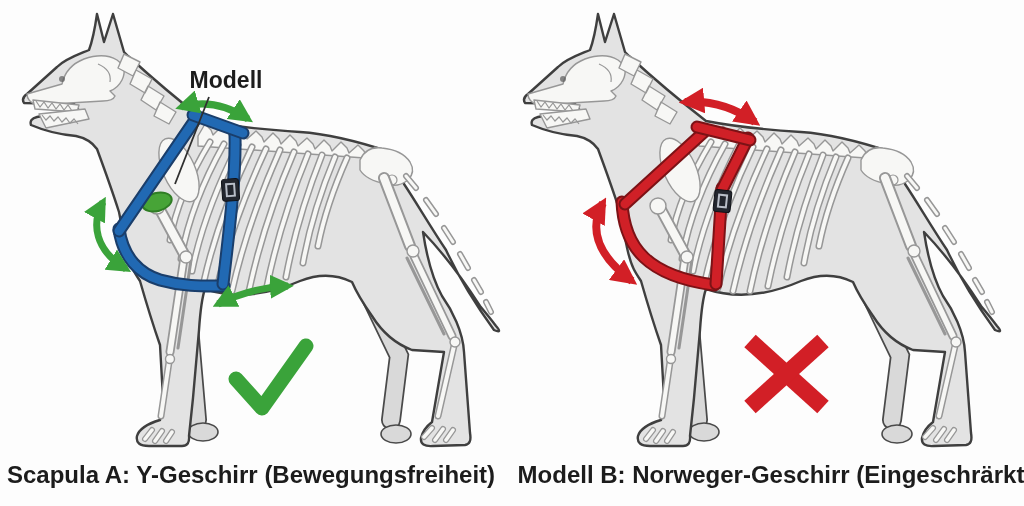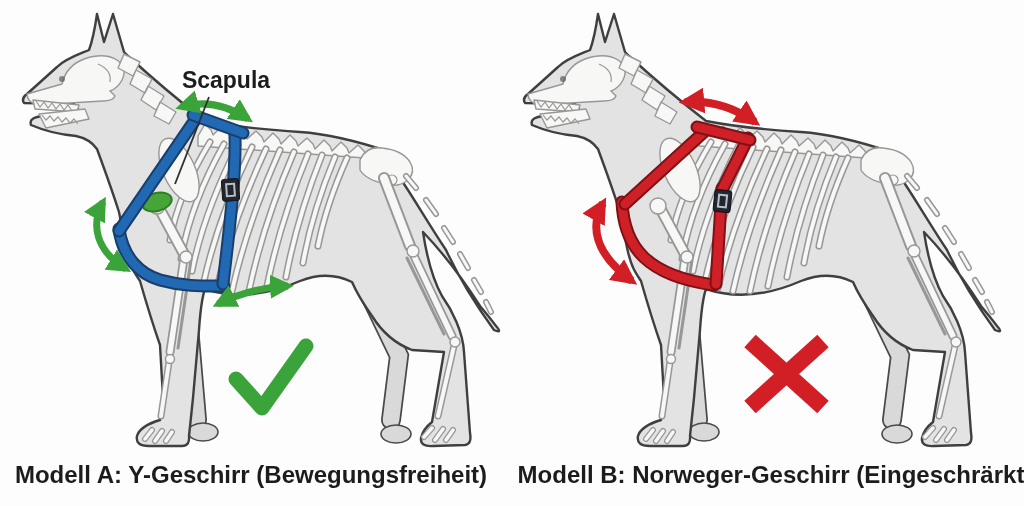--- a/index.html
+++ b/index.html
@@ -155,16 +155,16 @@
     <g>
       <path class="arrow-r" marker-start="url(#mr)" marker-end="url(#mr)" d="M685,102 Q722,99 755,122"></path>
       <path class="arrow-r" marker-start="url(#mr)" marker-end="url(#mr)" d="M603,203 C590,226 594,253 632,281"></path>
     </g>
     <g>
       <path class="cross" d="M750,341 L823,407"></path>
       <path class="cross" d="M823,341 L750,407"></path>
     </g>
   </svg>
 
-  <div class="scapula-label">Scapula</div>
-  <div class="caption caption-left">Modell A: Y-Geschirr (Bewegungsfreiheit)</div>
+  <div class="scapula-label">Modell</div>
+  <div class="caption caption-left">Scapula A: Y-Geschirr (Bewegungsfreiheit)</div>
   <div class="caption caption-right">Modell B: Norweger-Geschirr (Eingeschrärkt)</div>
 </div>
 
 </body></html>

